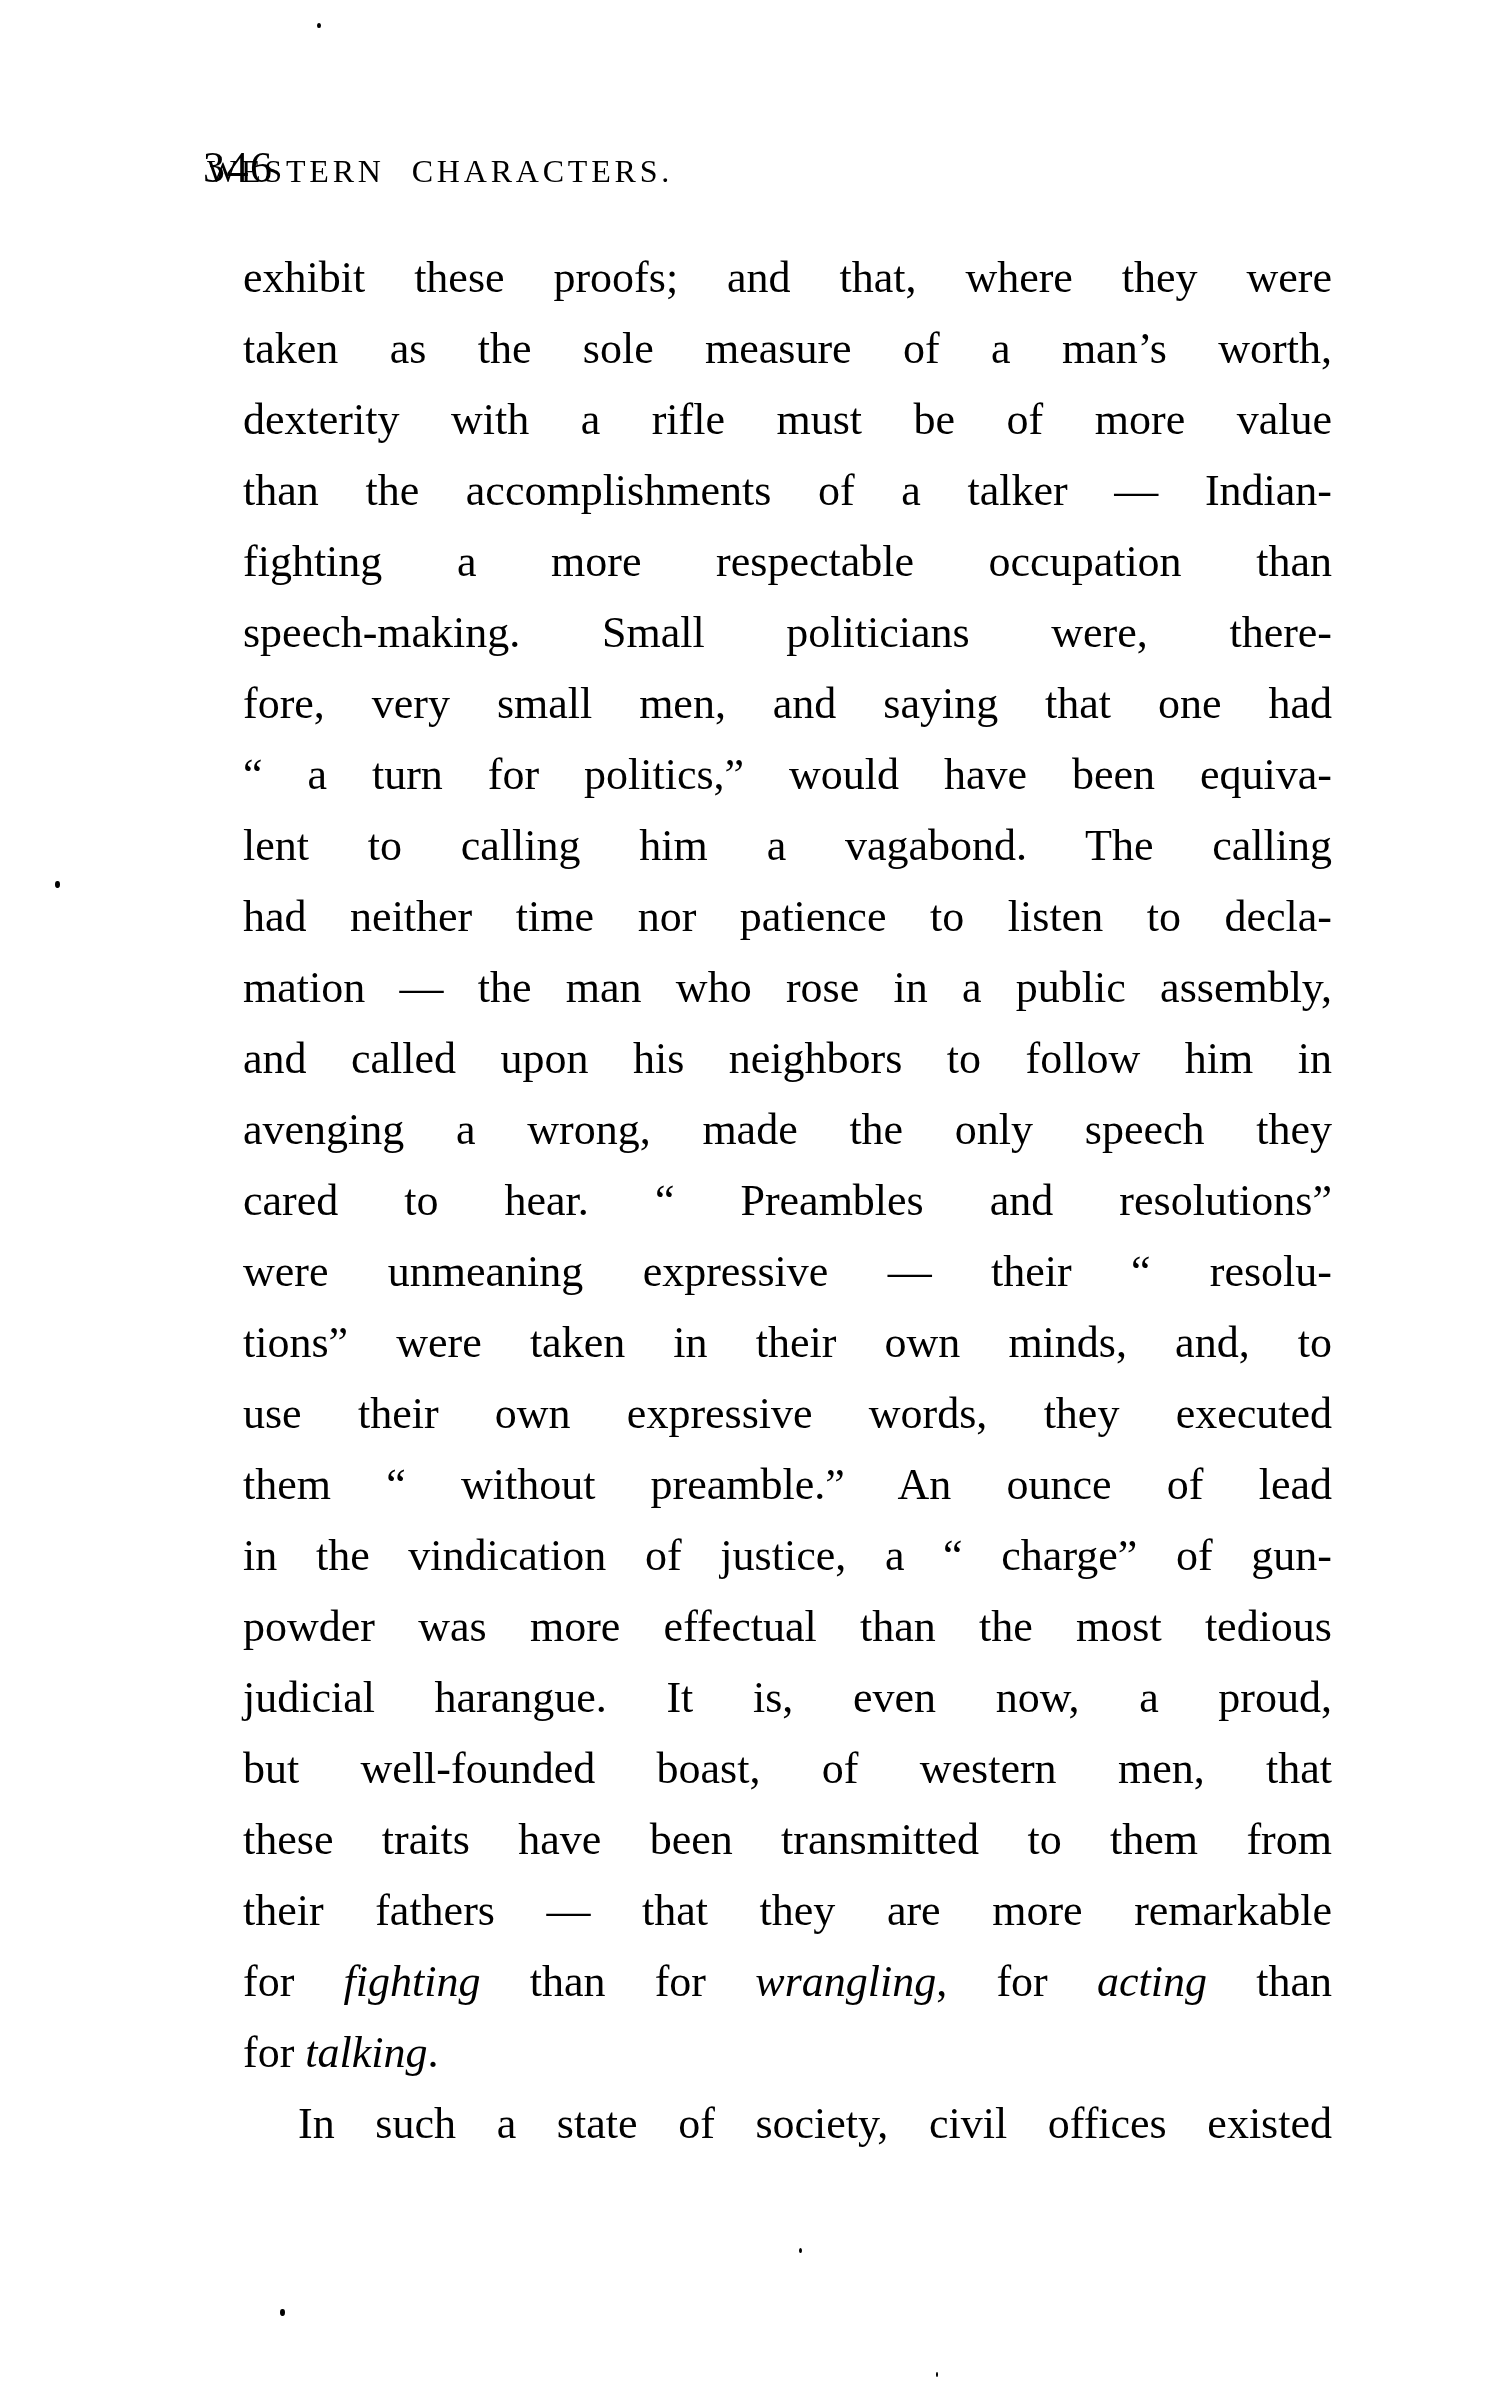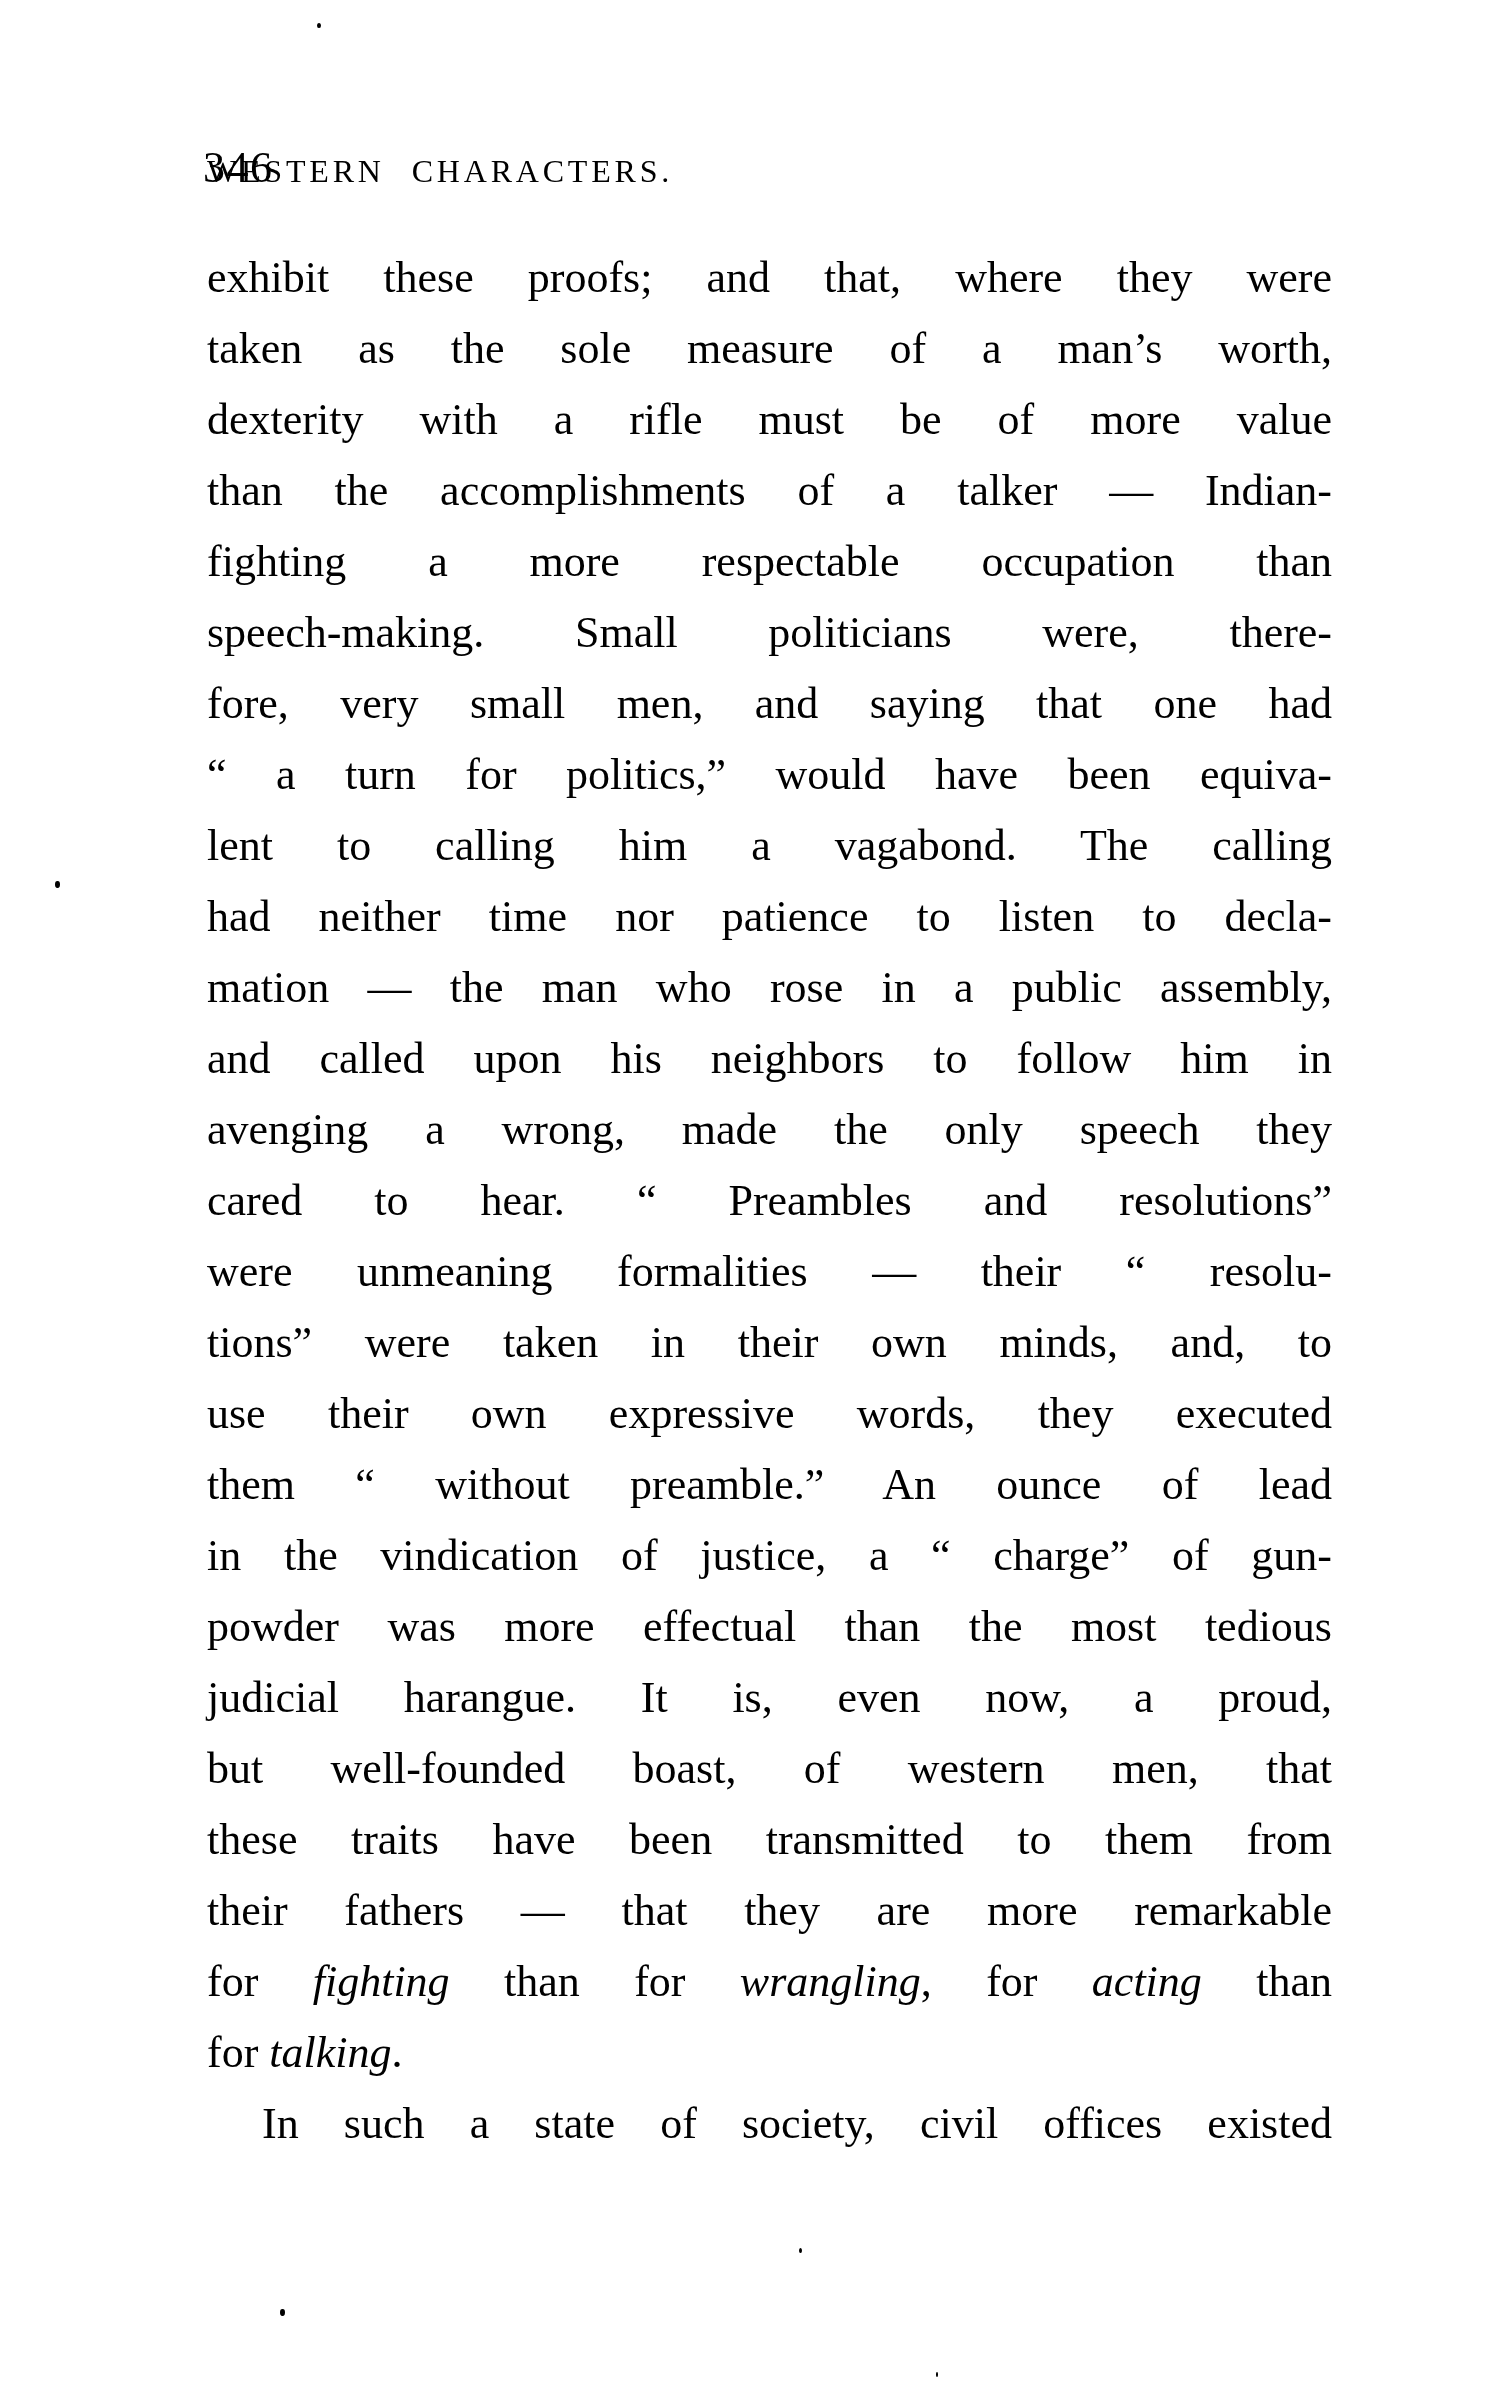--- a/index.html
+++ b/index.html
@@ -41,20 +41,21 @@
     left: 207px;
     top: 242px;
     width: 1125px;
     font-size: 44px;
   }
   .line {
     height: 71px;
     line-height: 71px;
     text-align: justify;
     text-align-last: justify;
+    margin-left: 36px;
   }
   .line.left {
     text-align: right;
     text-align-last: left;
   }
   .line.indent {
     text-indent: 55px;
   }
   .line .it {
     font-style: italic;
@@ -80,21 +81,21 @@
       <div class="line"><span>fighting a more respectable occupation than</span></div>
       <div class="line"><span>speech-making. Small politicians were, there-</span></div>
       <div class="line"><span>fore, very small men, and saying that one had</span></div>
       <div class="line"><span>“ a turn for politics,” would have been equiva-</span></div>
       <div class="line"><span>lent to calling him a vagabond. The calling</span></div>
       <div class="line"><span>had neither time nor patience to listen to decla-</span></div>
       <div class="line"><span>mation — the man who rose in a public assembly,</span></div>
       <div class="line"><span>and called upon his neighbors to follow him in</span></div>
       <div class="line"><span>avenging a wrong, made the only speech they</span></div>
       <div class="line"><span>cared to hear. “ Preambles and resolutions”</span></div>
-      <div class="line"><span>were unmeaning formalities — their “ resolu-</span></div>
+      <div class="line"><span>were unmeaning expressive — their “ resolu-</span></div>
       <div class="line"><span>tions” were taken in their own minds, and, to</span></div>
       <div class="line"><span>use their own expressive words, they executed</span></div>
       <div class="line"><span>them “ without preamble.” An ounce of lead</span></div>
       <div class="line"><span>in the vindication of justice, a “ charge” of gun-</span></div>
       <div class="line"><span>powder was more effectual than the most tedious</span></div>
       <div class="line"><span>judicial harangue. It is, even now, a proud,</span></div>
       <div class="line"><span>but well-founded boast, of western men, that</span></div>
       <div class="line"><span>these traits have been transmitted to them from</span></div>
       <div class="line"><span>their fathers — that they are more remarkable</span></div>
       <div class="line"><span>for </span><span class="it">fighting</span><span> than for </span><span class="it">wrangling</span><span>, for </span><span class="it">acting</span><span> than</span></div>

